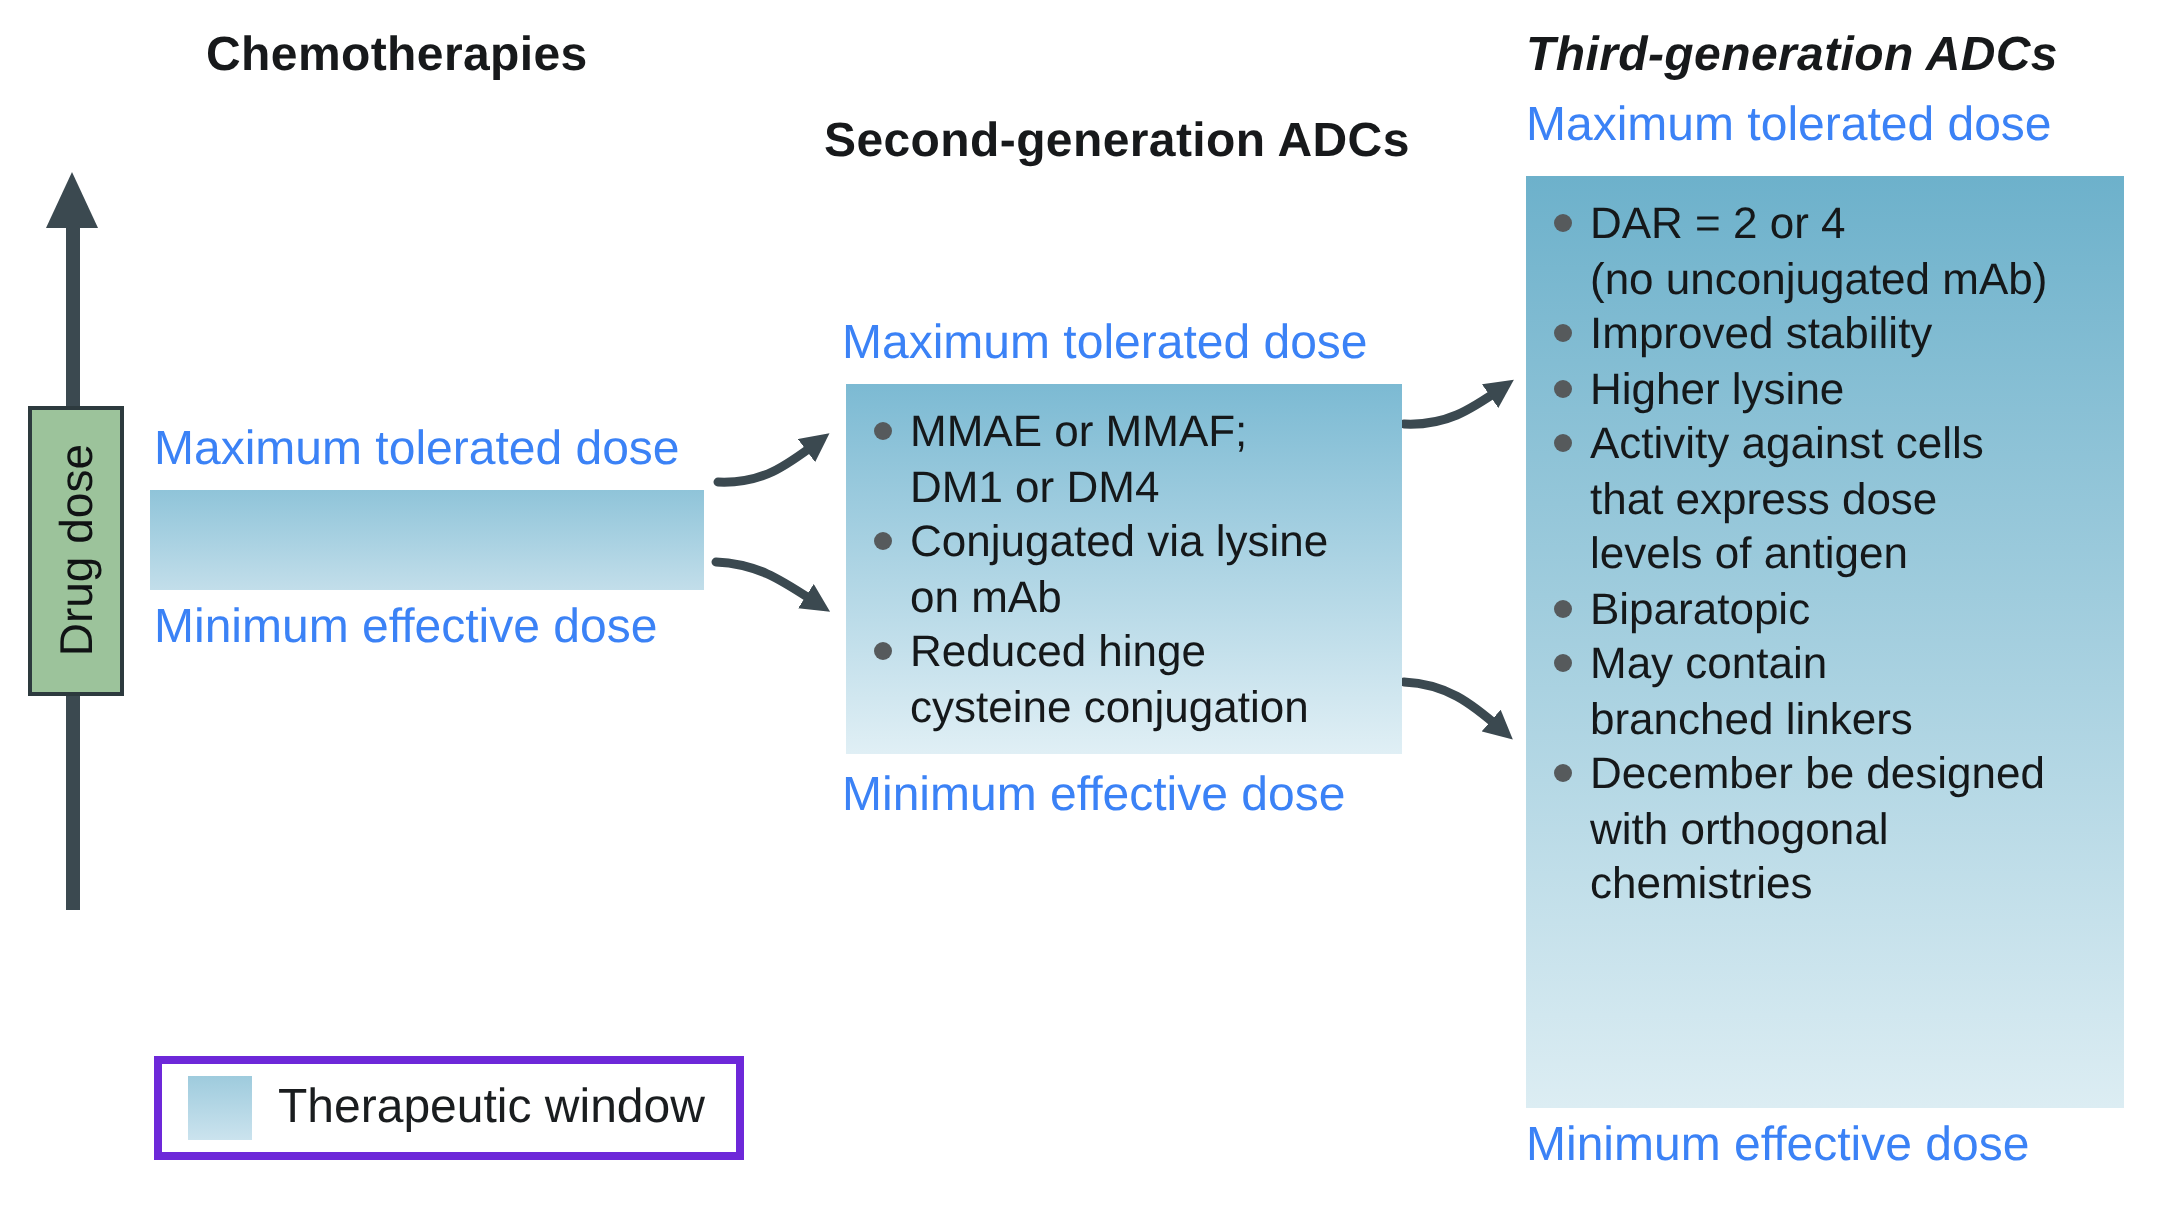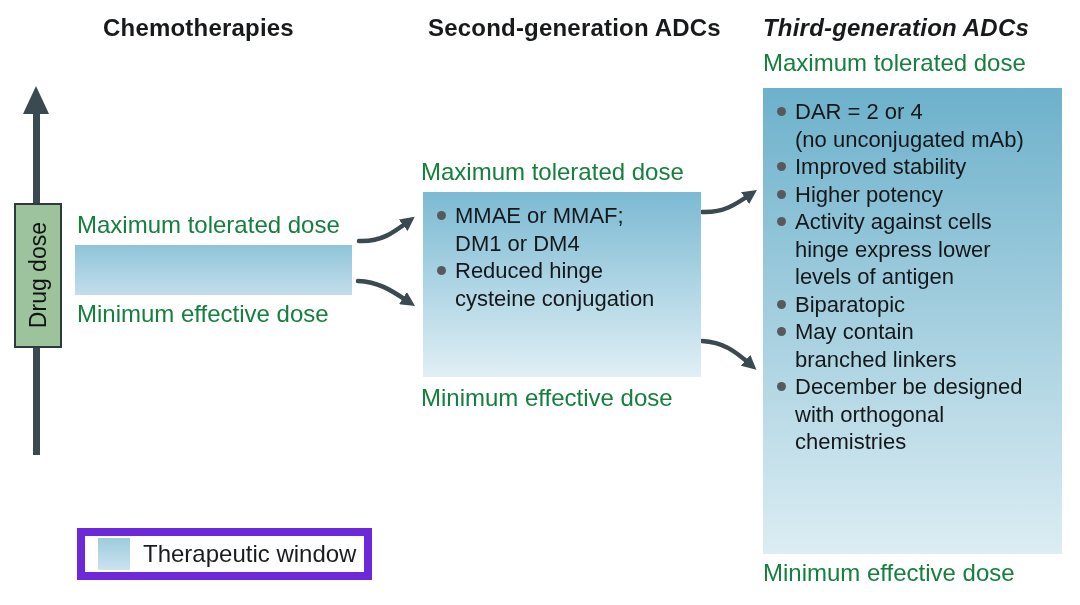--- a/index.html
+++ b/index.html
@@ -8,25 +8,25 @@
     font-family:"Liberation Sans", "DejaVu Sans", sans-serif;
     color:#1a1d1f;
   }
   .canvas { position:absolute; left:0; top:0; width:916px; height:605px; }
 
   .col-header {
     position:absolute; top:14px; font-size:24px; font-weight:bold;
     white-space:nowrap; color:#17191b; letter-spacing:0.2px;
   }
   .hdr-1 { left:103px; }
-  .hdr-2 { left:428px; }
+  .hdr-2 { left:412px;margin-top:43px; }
   .hdr-3 { left:763px;font-style:italic; }
 
   .dose-label {
-    position:absolute; font-size:24px; white-space:nowrap; color:#15803d;
+    position:absolute; font-size:24px; white-space:nowrap; color:#3b82f6;
   }
   .c1-max { left:77px;  top:211px; }
   .c1-min { left:77px;  top:300px; }
   .c2-max { left:421px; top:158px; }
   .c2-min { left:421px; top:384px; }
   .c3-max { left:763px; top:49px;  }
   .c3-min { left:763px; top:559px; }
 
   .window { position:absolute; }
   .win-1 {
@@ -71,21 +71,21 @@
   }
   .axis-box span {
     writing-mode:vertical-rl; transform:rotate(180deg);
     font-size:23px; color:#101314; white-space:nowrap;
   }
 
   .arrows { position:absolute; left:0; top:0; pointer-events:none; }
 
   .legend {
     position:absolute; left:77px; top:528px; width:295px; height:52px;
-    background:#ffffff; border:8px solid #6d28d9; box-sizing:border-box;
+    background:#ffffff; border:4px solid #6d28d9; box-sizing:border-box;
     display:flex; align-items:center; gap:13px; padding-left:13px;
   }
   .legend-swatch {
     width:32px; height:32px; flex:0 0 auto;
     background:linear-gradient(to bottom, #9ecbdd 0%, #cbe3ee 100%);
   }
   .legend-label { font-size:24px; white-space:nowrap; }
 </style>
 </head>
 <body>
@@ -116,35 +116,37 @@
 
   <div class="dose-label c1-max">Maximum tolerated dose</div>
   <div class="window win-1"></div>
   <div class="dose-label c1-min">Minimum effective dose</div>
 
   <div class="dose-label c2-max">Maximum tolerated dose</div>
   <div class="window win-2">
     <ul class="bullets">
         <li>MMAE or MMAF;
 DM1 or DM4</li>
+        <li>Conjugated via lysine
+on mAb</li>
         <li>Reduced hinge
 cysteine conjugation</li>
       </ul>
   </div>
   <div class="dose-label c2-min">Minimum effective dose</div>
 
   <div class="dose-label c3-max">Maximum tolerated dose</div>
   <div class="window win-3">
     <ul class="bullets">
         <li>DAR = 2 or 4
 (no unconjugated mAb)</li>
         <li>Improved stability</li>
-        <li>Higher potency</li>
+        <li>Higher lysine</li>
         <li>Activity against cells
-hinge express lower
+that express dose
 levels of antigen</li>
         <li>Biparatopic</li>
         <li>May contain
 branched linkers</li>
         <li>December be designed
 with orthogonal
 chemistries</li>
       </ul>
   </div>
   <div class="dose-label c3-min">Minimum effective dose</div>

